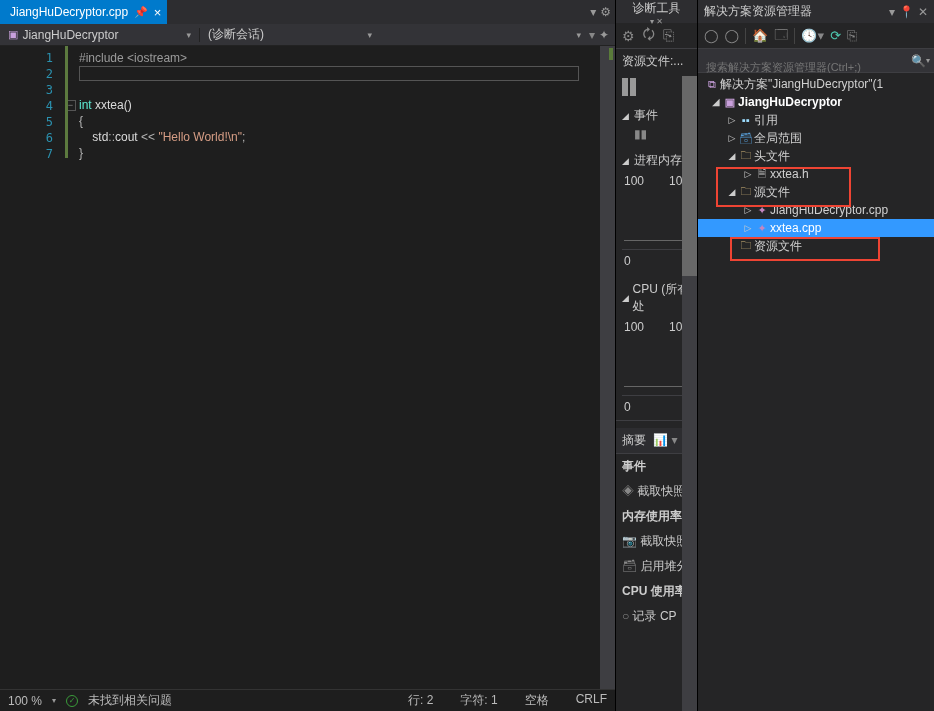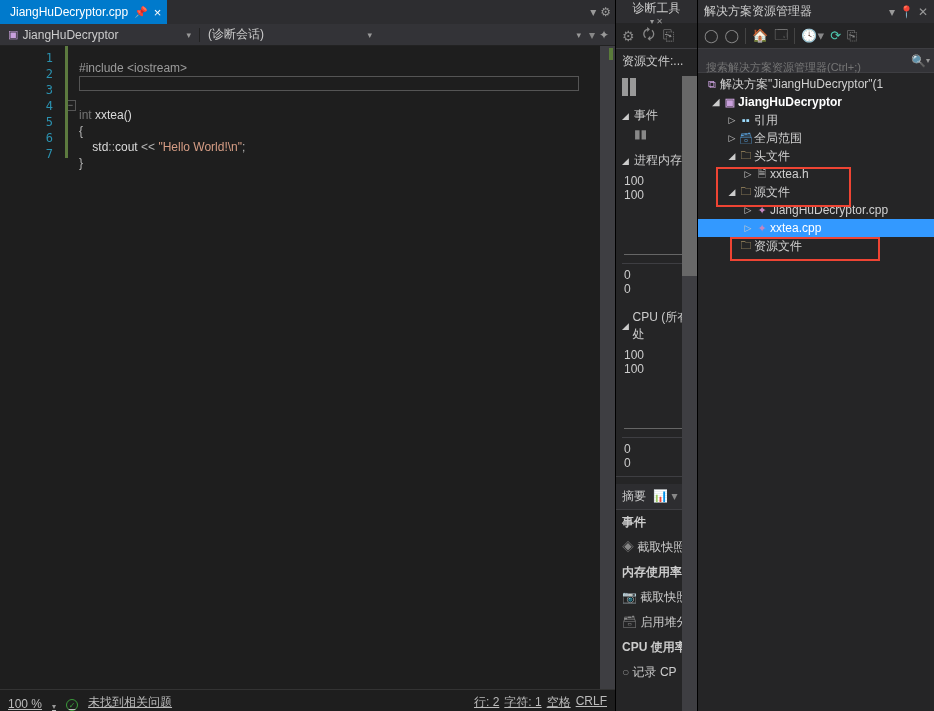--- a/index.html
+++ b/index.html
@@ -14,43 +14,43 @@
 .nav-seg { display: flex; align-items: center; padding: 0 8px; color: #ccc; gap: 4px; }
 .nav-seg.first { border-right: 1px solid #222; width: 200px; }
 .nav-icon { color: #c9a0dc; font-size: 11px; }
 .nav-arrow { margin-left: auto; color: #999; font-size: 9px; }
 .nav-right { margin-left: auto; display: flex; align-items: center; padding-right: 6px; gap: 4px; color: #888; }
 .editor { flex: 1; background: #1e1e1e; display: flex; position: relative; }
 .gutter { width: 65px; background: #1e1e1e; text-align: right; padding-right: 12px; color: #2b91af; padding-top: 4px; }
 .gutter .ln { height: 16px; line-height: 16px; font-family: Consolas, monospace; }
 .fold-gutter { width: 14px; padding-top: 4px; }
 .fold-box { width: 11px; height: 11px; border: 1px solid #555; color: #888; font-size: 9px; line-height: 9px; text-align: center; margin-top: 2px; }
-.code { flex: 1; font-family: Consolas, monospace; font-size: 13px; padding-top: 14px; position: relative; }
+.code { flex: 1; font-family: Consolas, monospace; font-size: 13px; padding-top: 4px; position: relative; }
 .code-line { height: 16px; line-height: 16px; white-space: pre; }
 .change-bar { position: absolute; left: -14px; width: 3px; background: #5c7a3f; }
 .kw-grey { color: #9b9b9b; }
-.kw-blue { color: #737373; }
+.kw-blue { color: #5eead4; }
 .str { color: #d69d85; }
 .punct { color: #b4b4b4; }
 .ident { color: #dcdcdc; }
 .editor-scroll { position: absolute; right: 0; top: 0; bottom: 0; width: 15px; background: #3e3e42; }
 .editor-scroll-thumb { position: absolute; right: 2px; top: 2px; width: 4px; height: 12px; background: #5a7b3a; }
-.status-bar { height: 22px; background: #1e1e1e; color: #bbb; display: flex; align-items: flex-end; padding: 0 8px; font-size: 11px; border-top: 1px solid #333; gap: 10px; text-decoration: underline; }
+.status-bar { height: 22px; background: #1e1e1e; color: #bbb; display: flex; align-items: center; padding: 0 8px; font-size: 11px; border-top: 1px solid #333; gap: 10px; }
 .status-bar .ok { width: 12px; height: 12px; border-radius: 50%; border: 1px solid #3a9b3a; display: inline-flex; align-items: center; justify-content: center; color: #3a9b3a; font-size: 8px; }
-.status-right { margin-left: auto; display: flex; gap: 5px; }
+.status-right { margin-left: auto; display: flex; gap: 27px; }
 .diag-panel { width: 82px; background: #252526; display: flex; flex-direction: column; border-right: 1px solid #000; }
 .diag-header { height: 23px; background: #2d2d30; display: flex; align-items: center; padding: 0 6px; color: #ccc; justify-content: space-between; flex-direction: column; }
 .diag-tools { height: 26px; display: flex; align-items: center; gap: 8px; padding: 0 6px; color: #888; border-bottom: 1px solid #3e3e42; }
 .diag-tools span { font-size: 14px; }
 .diag-section { padding: 4px 6px; color: #ccc; }
 .diag-section-h { display: flex; align-items: center; gap: 2px; padding: 3px 0; }
 .tri { font-size: 9px; color: #ccc; display: inline-block; width: 10px; }
 .pause-icn { display: inline-flex; gap: 2px; margin: 4px 6px; }
 .pause-icn span { width: 6px; height: 18px; background: #999; }
-.chart-row { display: flex; justify-content: space-between; padding: 2px 2px; font-size: 11px; color: #ccc; flex-direction: column; }
+.chart-row { display: flex; justify-content: space-between; padding: 2px 2px; font-size: 11px; color: #ccc; }
 .chart-box { height: 60px; border-bottom: 1px solid #3e3e42; margin-bottom: 2px; position: relative; }
 .chart-line { position: absolute; left: 2px; right: 2px; top: 50px; height: 1px; background: #666; }
 .diag-scroll { position: absolute; right: 0; top: 76px; bottom: 0; width: 15px; background: #3e3e42; }
 .diag-scroll-thumb { position: absolute; top: 0; width: 15px; height: 200px; background: #686868; }
 .bullet { color: #888; }
 .sol-panel { flex: 1; background: #252526; display: flex; flex-direction: column; position: relative; }
 .sol-header { height: 23px; background: #2d2d30; display: flex; align-items: center; padding: 0 6px; color: #ccc; }
 .sol-header-icons { margin-left: auto; display: flex; gap: 4px; color: #999; font-size: 11px; align-items: center; }
 .sol-toolbar { height: 26px; display: flex; align-items: center; gap: 6px; padding: 0 6px; border-bottom: 1px solid #3e3e42; color: #888; }
 .sol-toolbar .sep { width: 1px; height: 16px; background: #444; }

